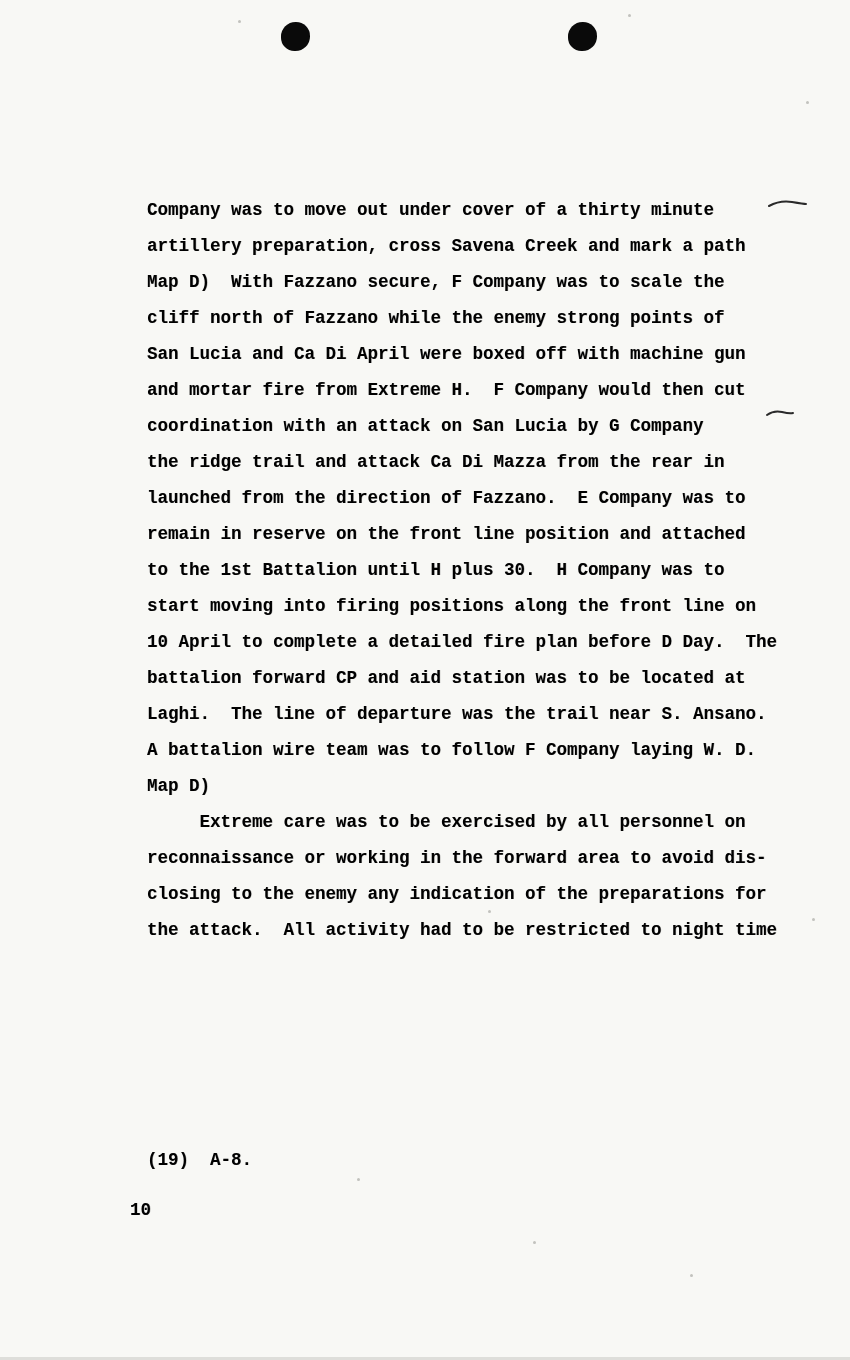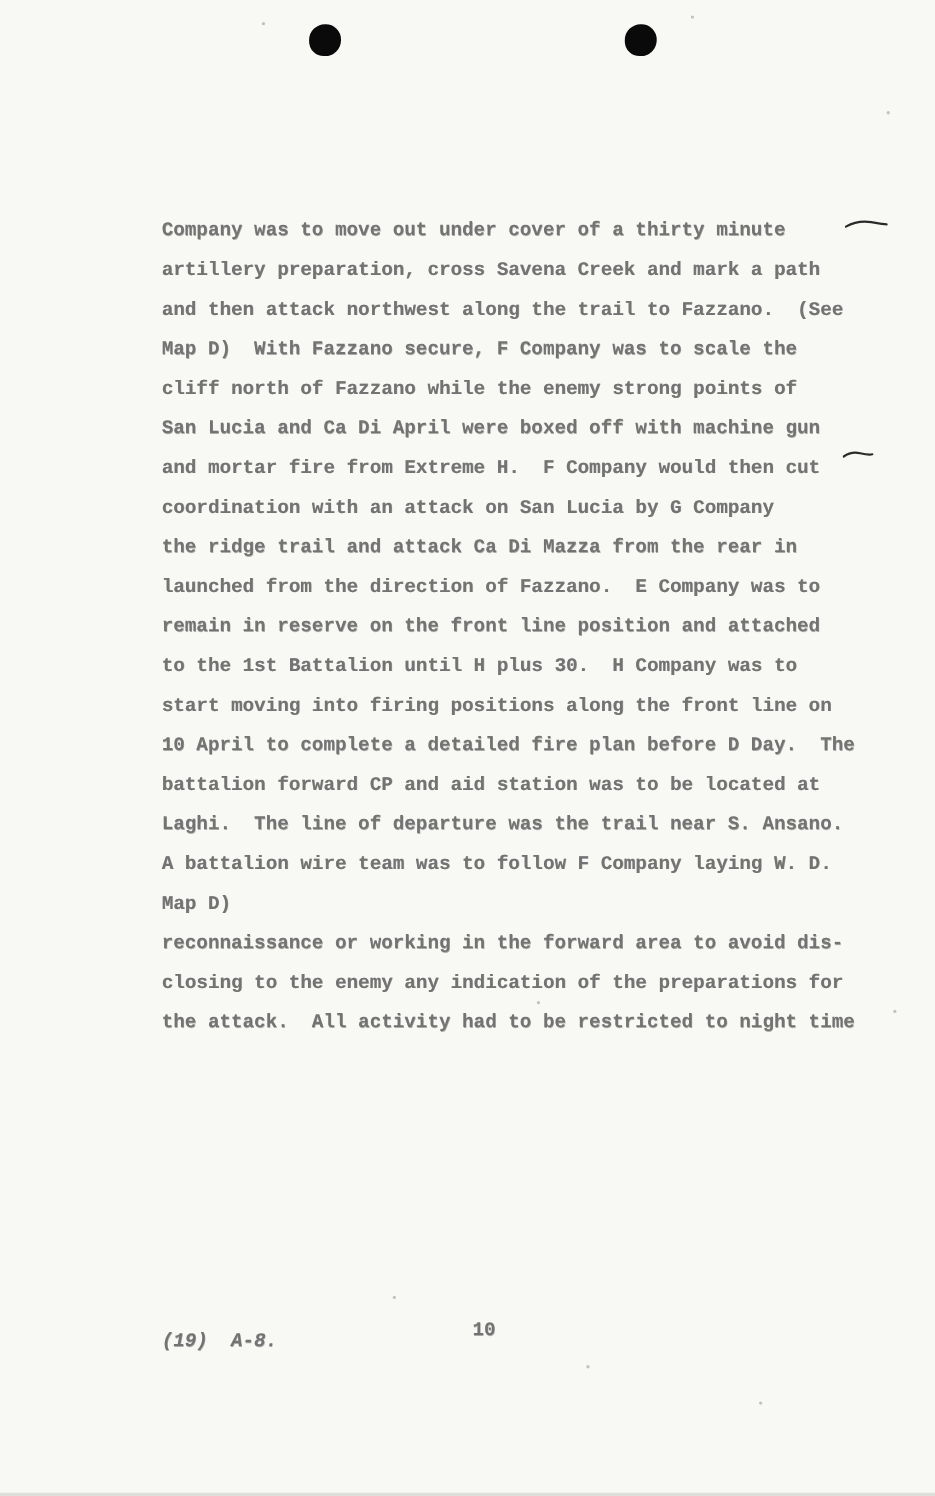--- a/index.html
+++ b/index.html
@@ -4,48 +4,47 @@
 <style>
   html, body { margin: 0; padding: 0; background: #e9e9e6; }
   .page {
     position: relative;
     width: 850px;
     height: 1360px;
     margin: 0 auto;
     background: #f8f8f5;
     overflow: hidden;
     font-family: "Liberation Mono", "DejaVu Sans Mono", monospace;
-    color: #737373;
+    color: #000000;
   }
   .textblock {
     position: absolute;
     left: 147px;
     top: 192px;
     width: 670px;
   }
   .line {
     height: 36px;
     line-height: 36px;
     font-size: 17.5px;
     font-weight: 700;
     white-space: pre;
     text-shadow: 0.4px 0.4px 0 rgba(25,25,25,0.35);
   }
   .footnote-block {
     position: absolute;
     left: 147px;
-    top: 1202px;
-    font-style: italic;
+    top: 1142px;
   }
   .pageno-block {
     position: absolute;
     left: 130px;
     top: 1192px;
     width: 620px;
-    text-align: center;
+    text-align: left;
   }
   .hole {
     position: absolute;
     width: 29px;
     height: 29px;
     background: #0a0a0a;
     border-radius: 50% 48% 50% 46%;
     top: 22px;
   }
   .hole.left  { left: 281px; }
@@ -79,38 +78,38 @@
     <path d="M1,9 Q12,3 24,5 T38,7" stroke="#2a2a2a" stroke-width="2" fill="none" stroke-linecap="round"></path>
   </svg>
   <svg class="pencil mid-right" width="30" height="14">
     <path d="M1,8 Q8,3 16,5 T27,6" stroke="#2a2a2a" stroke-width="2" fill="none" stroke-linecap="round"></path>
   </svg>
 
   <div class="textblock">
     <div>
       <div class="line">Company was to move out under cover of a thirty minute</div>
       <div class="line">artillery preparation, cross Savena Creek and mark a path</div>
-      <div class="line">and then attack northwest along the trail to Fazzano.  (See</div>
       <div class="line">Map D)  With Fazzano secure, F Company was to scale the</div>
       <div class="line">cliff north of Fazzano while the enemy strong points of</div>
       <div class="line">San Lucia and Ca Di April were boxed off with machine gun</div>
       <div class="line">and mortar fire from Extreme H.  F Company would then cut</div>
       <div class="line">coordination with an attack on San Lucia by G Company</div>
       <div class="line">the ridge trail and attack Ca Di Mazza from the rear in</div>
       <div class="line">launched from the direction of Fazzano.  E Company was to</div>
       <div class="line">remain in reserve on the front line position and attached</div>
       <div class="line">to the 1st Battalion until H plus 30.  H Company was to</div>
       <div class="line">start moving into firing positions along the front line on</div>
       <div class="line">10 April to complete a detailed fire plan before D Day.  The</div>
       <div class="line">battalion forward CP and aid station was to be located at</div>
       <div class="line">Laghi.  The line of departure was the trail near S. Ansano.</div>
       <div class="line">A battalion wire team was to follow F Company laying W. D.</div>
       <div class="line">Map D)</div>
     </div>
     <div>
+      <div class="line">     Extreme care was to be exercised by all personnel on</div>
       <div class="line">reconnaissance or working in the forward area to avoid dis-</div>
       <div class="line">closing to the enemy any indication of the preparations for</div>
       <div class="line">the attack.  All activity had to be restricted to night time</div>
     </div>
   </div>
 
   <div class="footnote-block">
     <div class="line">(19)  A-8.</div>
   </div>
 

